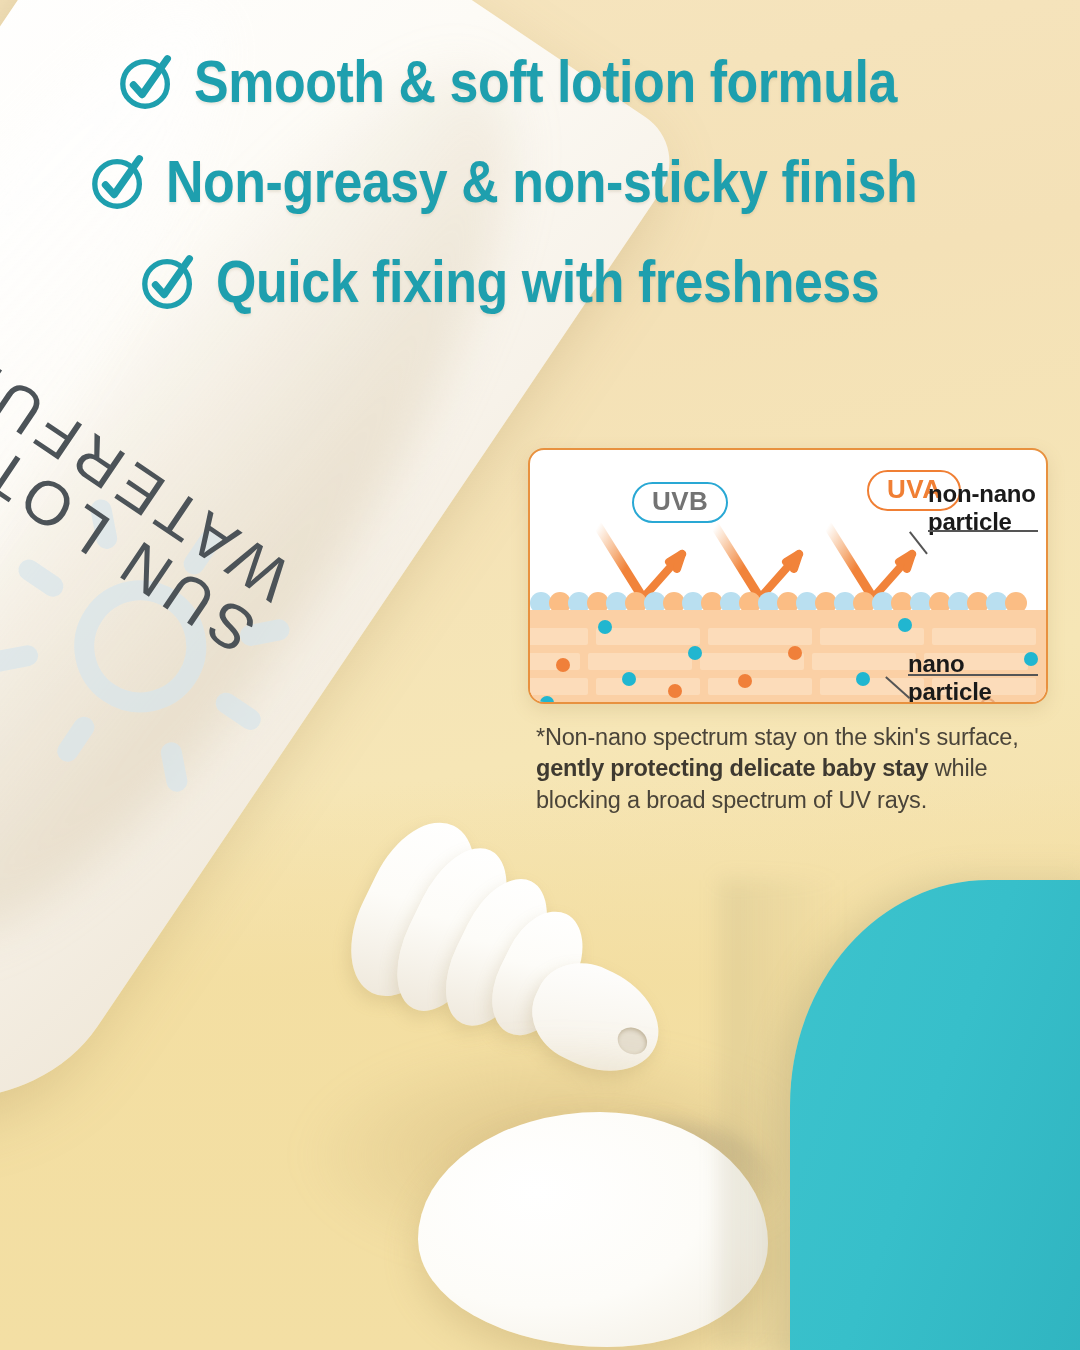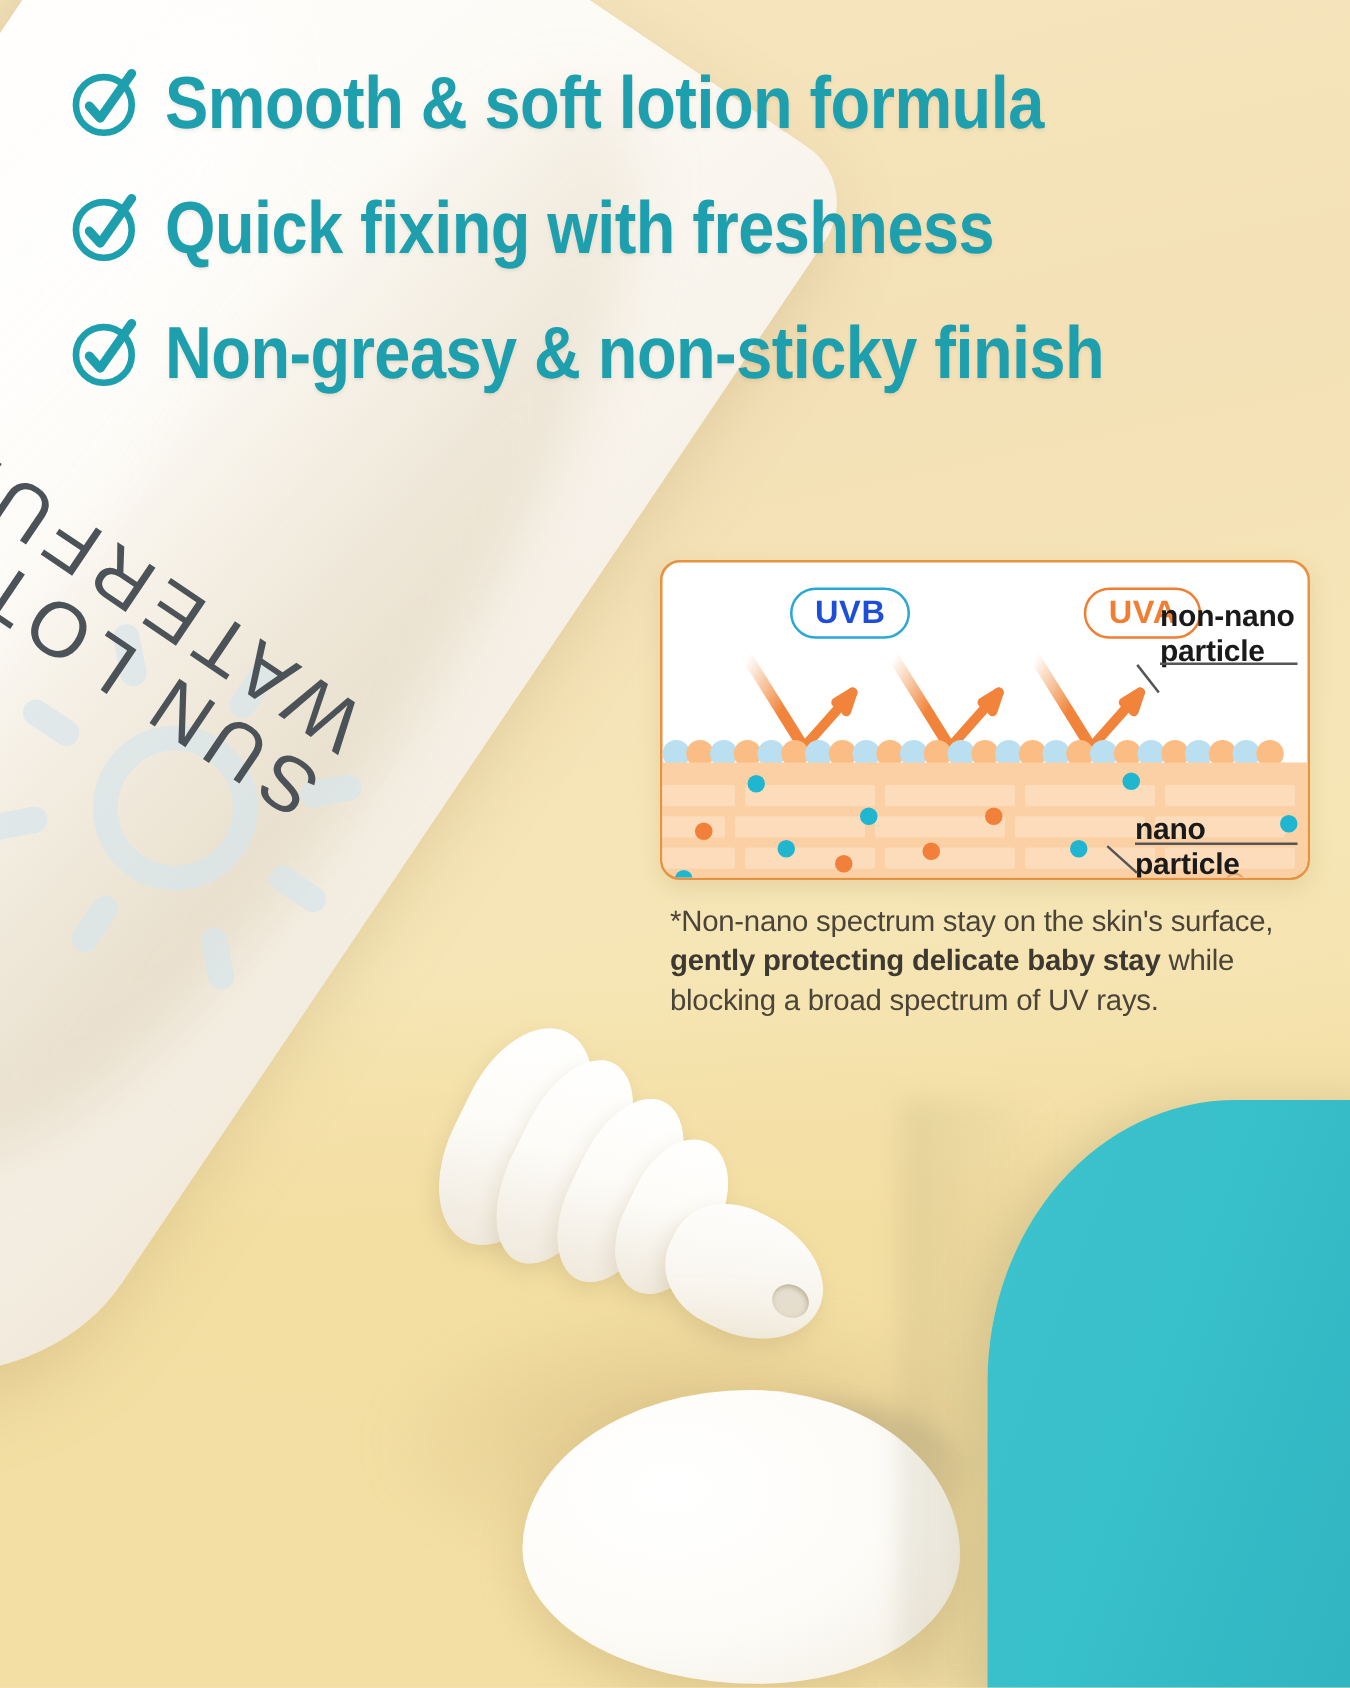--- a/index.html
+++ b/index.html
@@ -107,21 +107,21 @@
     box-shadow:-14px 0 34px rgba(150,140,100,.26);
   }
   .teal-edge{
     position:absolute;right:240px;bottom:0;width:120px;height:470px;
     background:linear-gradient(90deg,rgba(160,150,110,.18),rgba(160,150,110,0));
     filter:blur(10px);
   }
 
   
   .bullets{position:absolute;left:54px;top:38px;width:1000px;}
-  .bullet{display:flex;align-items:center;margin-bottom:12px;height:88px;}
+  .bullet{display:flex;align-items:center;margin-bottom:12px;height:88px;justify-content:center;}
   .check-icon{width:62px;height:62px;flex:0 0 62px;margin-right:16px;}
   .bullet-text{
     color:#1e9fae;
     font-family:"Liberation Sans", sans-serif;
     font-size:59px;font-weight:700;
     letter-spacing:-.5px;
     transform:scaleX(.88);transform-origin:left center;
     white-space:nowrap;
     text-shadow:0 2px 3px rgba(150,130,90,.18);
   }
@@ -130,21 +130,21 @@
   .uv-panel{
     position:absolute;left:528px;top:448px;width:516px;height:252px;
     background:#ffffff;border:2px solid #e8913f;border-radius:16px;
     overflow:hidden;box-shadow:0 6px 18px rgba(160,130,80,.18);
   }
   .pill{
     position:absolute;border-radius:999px;border:2px solid;
     padding:2px 18px 4px;font-weight:700;font-size:26px;
     letter-spacing:.5px;line-height:1.18;
   }
-  .pill-uvb{left:102px;top:20px;color:#1d4ed8;border-color:#29a8d4;}
+  .pill-uvb{left:102px;top:32px;color:#737373;border-color:#29a8d4;}
   .pill-uva{left:337px;top:20px;color:#f07f34;border-color:#f07f34;text-align:center;}
 
   .barrier{
     position:absolute;left:0;right:0;top:142px;height:22px;
     display:flex;align-items:center;
   }
   .bp{width:22px;height:22px;border-radius:50%;margin-right:-3px;flex:0 0 auto;}
   .bp.blue{background:#b9dff0;}
   .bp.peach{background:#fbbd84;}
 
@@ -233,31 +233,31 @@
       <span class="bullet-text">Smooth &amp; soft lotion formula</span>
     </div>
 
     <div class="bullet">
       <span class="check-icon">
         <svg viewBox="0 0 64 64" width="62" height="62">
           <circle cx="30" cy="34" r="23" fill="none" stroke="#1e9fae" stroke-width="5.5"></circle>
           <path d="M18 35 L27 45 L53 8" fill="none" stroke="#1e9fae" stroke-width="7.5" stroke-linecap="round" stroke-linejoin="round"></path>
         </svg>
       </span>
-      <span class="bullet-text">Quick fixing with freshness</span>
+      <span class="bullet-text">Non-greasy &amp; non-sticky finish</span>
     </div>
 
     <div class="bullet">
       <span class="check-icon">
         <svg viewBox="0 0 64 64" width="62" height="62">
           <circle cx="30" cy="34" r="23" fill="none" stroke="#1e9fae" stroke-width="5.5"></circle>
           <path d="M18 35 L27 45 L53 8" fill="none" stroke="#1e9fae" stroke-width="7.5" stroke-linecap="round" stroke-linejoin="round"></path>
         </svg>
       </span>
-      <span class="bullet-text">Non-greasy &amp; non-sticky finish</span>
+      <span class="bullet-text">Quick fixing with freshness</span>
     </div>
 
   </div>
 
   <div class="uv-panel">
 
     <div class="pill pill-uvb">UVB</div>
     <div class="pill pill-uva">UVA</div>
 
     <svg style="position:absolute;left:0;top:0;" width="516" height="252">

